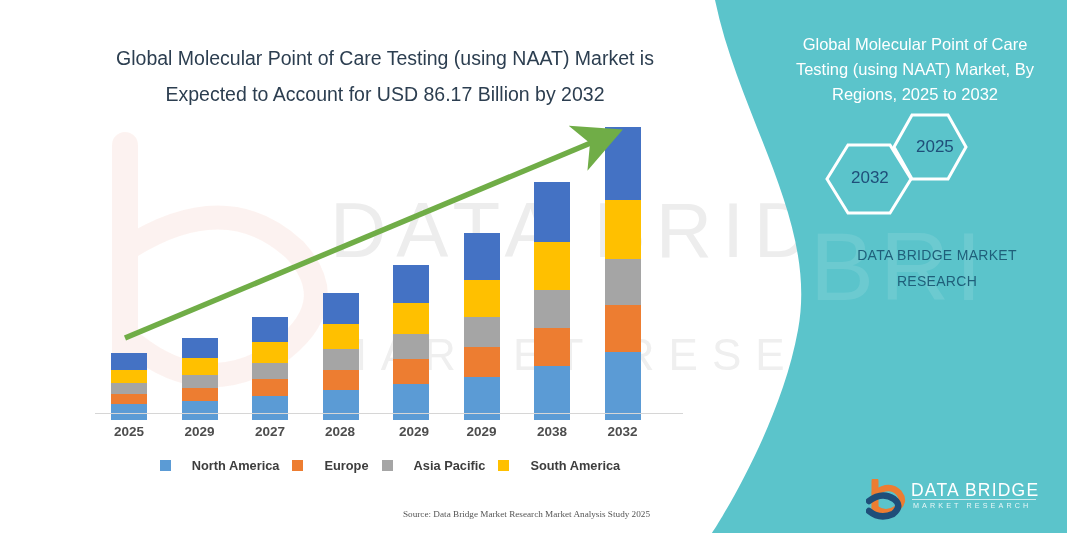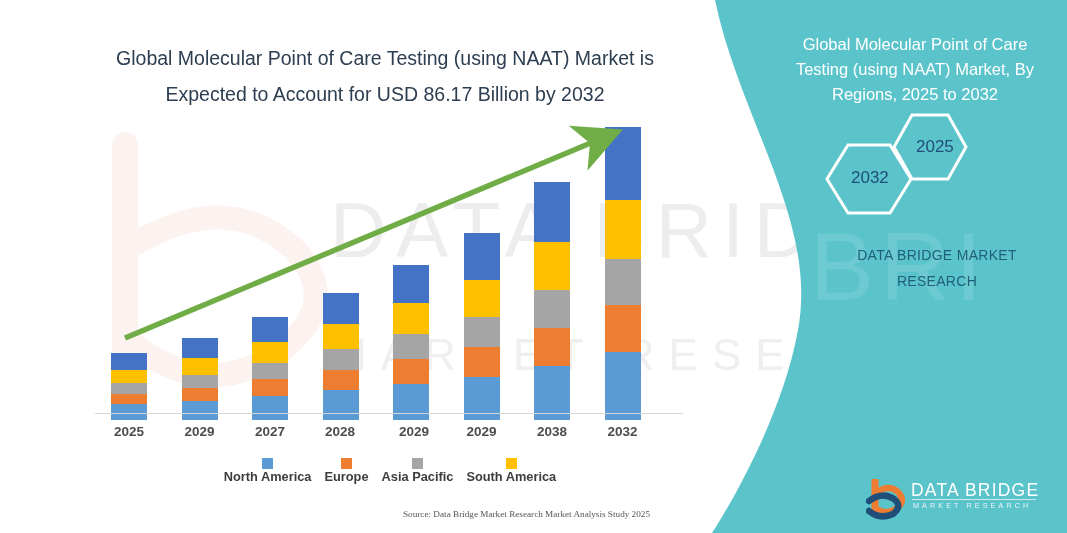--- a/index.html
+++ b/index.html
@@ -48,21 +48,21 @@
 
   
   .arrow{position:absolute;left:95px;top:120px;width:590px;height:300px;pointer-events:none;}
 
   
   .legend{
     position:absolute;left:95px;top:458px;width:590px;
     display:flex;justify-content:center;align-items:center;gap:13px;
     font-size:12.8px;font-weight:bold;color:#3d3d3d;
   }
-  .lg-item{display:flex;align-items:center;gap:0;white-space:nowrap;flex-direction:column;}
+  .lg-item{display:flex;align-items:center;gap:21px;white-space:nowrap;}
   .lg-sw{width:11px;height:11px;display:inline-block;}
 
   
   .foot-left{
     position:absolute;left:85px;top:510px;
     font-size:9.2px;color:#555;font-family:"Liberation Serif", serif;
   }
   .foot-right{
     position:absolute;left:403px;top:509px;
     font-size:9.2px;color:#555;font-family:"Liberation Serif", serif;

